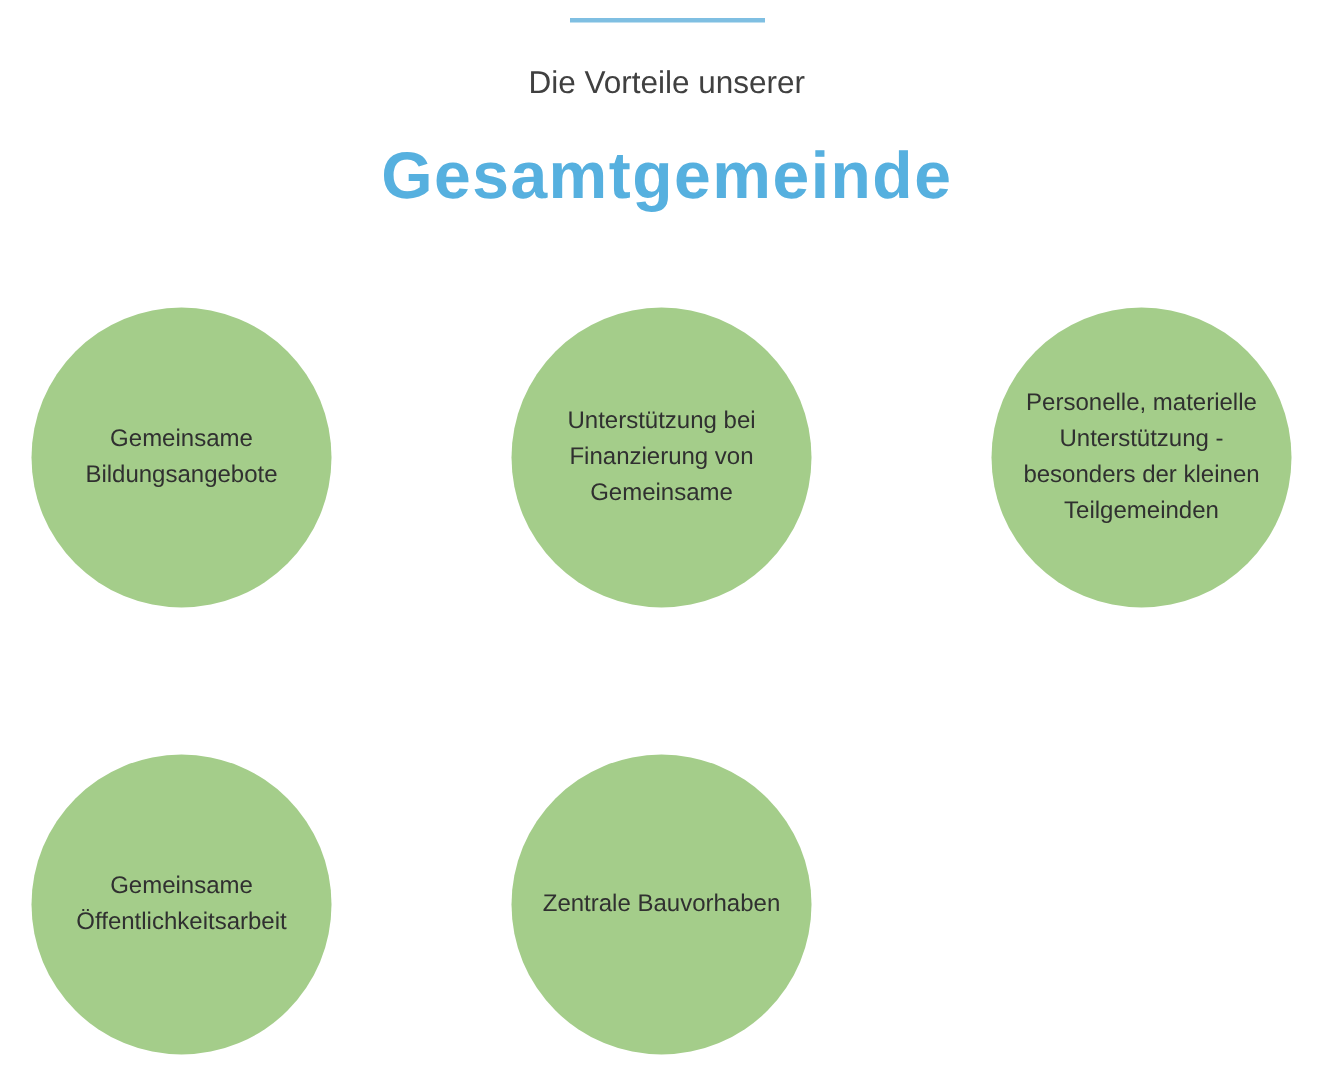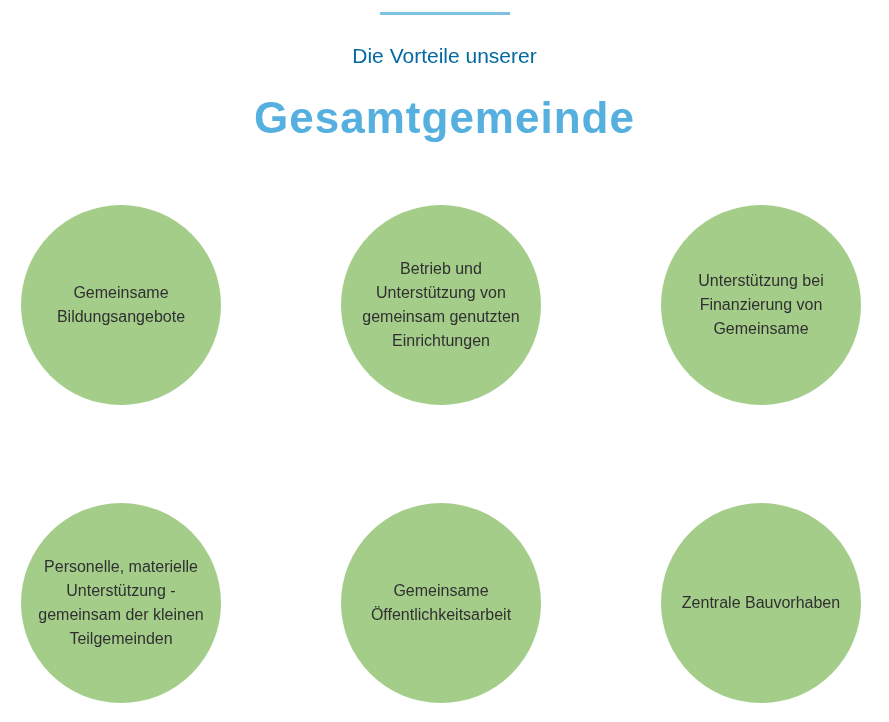--- a/index.html
+++ b/index.html
@@ -16,21 +16,21 @@
     width: 130px;
     height: 3px;
     background: #7fbfe2;
     margin: 12px auto 0 auto;
   }
   .subtitle {
     margin-top: 28px;
     text-align: center;
     font-size: 21px;
     line-height: 26px;
-    color: #0369a1;
+    color: #404040;
   }
   .title {
     margin: 24px 0 0 0;
     text-align: center;
     font-size: 44px;
     line-height: 50px;
     font-weight: bold;
     letter-spacing: 1px;
     color: #56b0df;
   }
@@ -72,37 +72,31 @@
 
   <h1 class="title">Gesamtgemeinde</h1>
 
   <div class="grid">
 
     <div class="circle">
       <span class="circle-label">Gemeinsame
 Bildungsangebote</span>
     </div>
 
-    <div class="circle">
-      <span class="circle-label">Betrieb und
-Unterstützung von
-gemeinsam genutzten
-Einrichtungen</span>
-    </div>
 
     <div class="circle">
       <span class="circle-label">Unterstützung bei
 Finanzierung von
 Gemeinsame</span>
     </div>
 
     <div class="circle">
       <span class="circle-label">Personelle, materielle
 Unterstützung -
-gemeinsam der kleinen
+besonders der kleinen
 Teilgemeinden</span>
     </div>
 
     <div class="circle">
       <span class="circle-label">Gemeinsame
 Öffentlichkeitsarbeit</span>
     </div>
 
     <div class="circle">
       <span class="circle-label">Zentrale Bauvorhaben</span>

